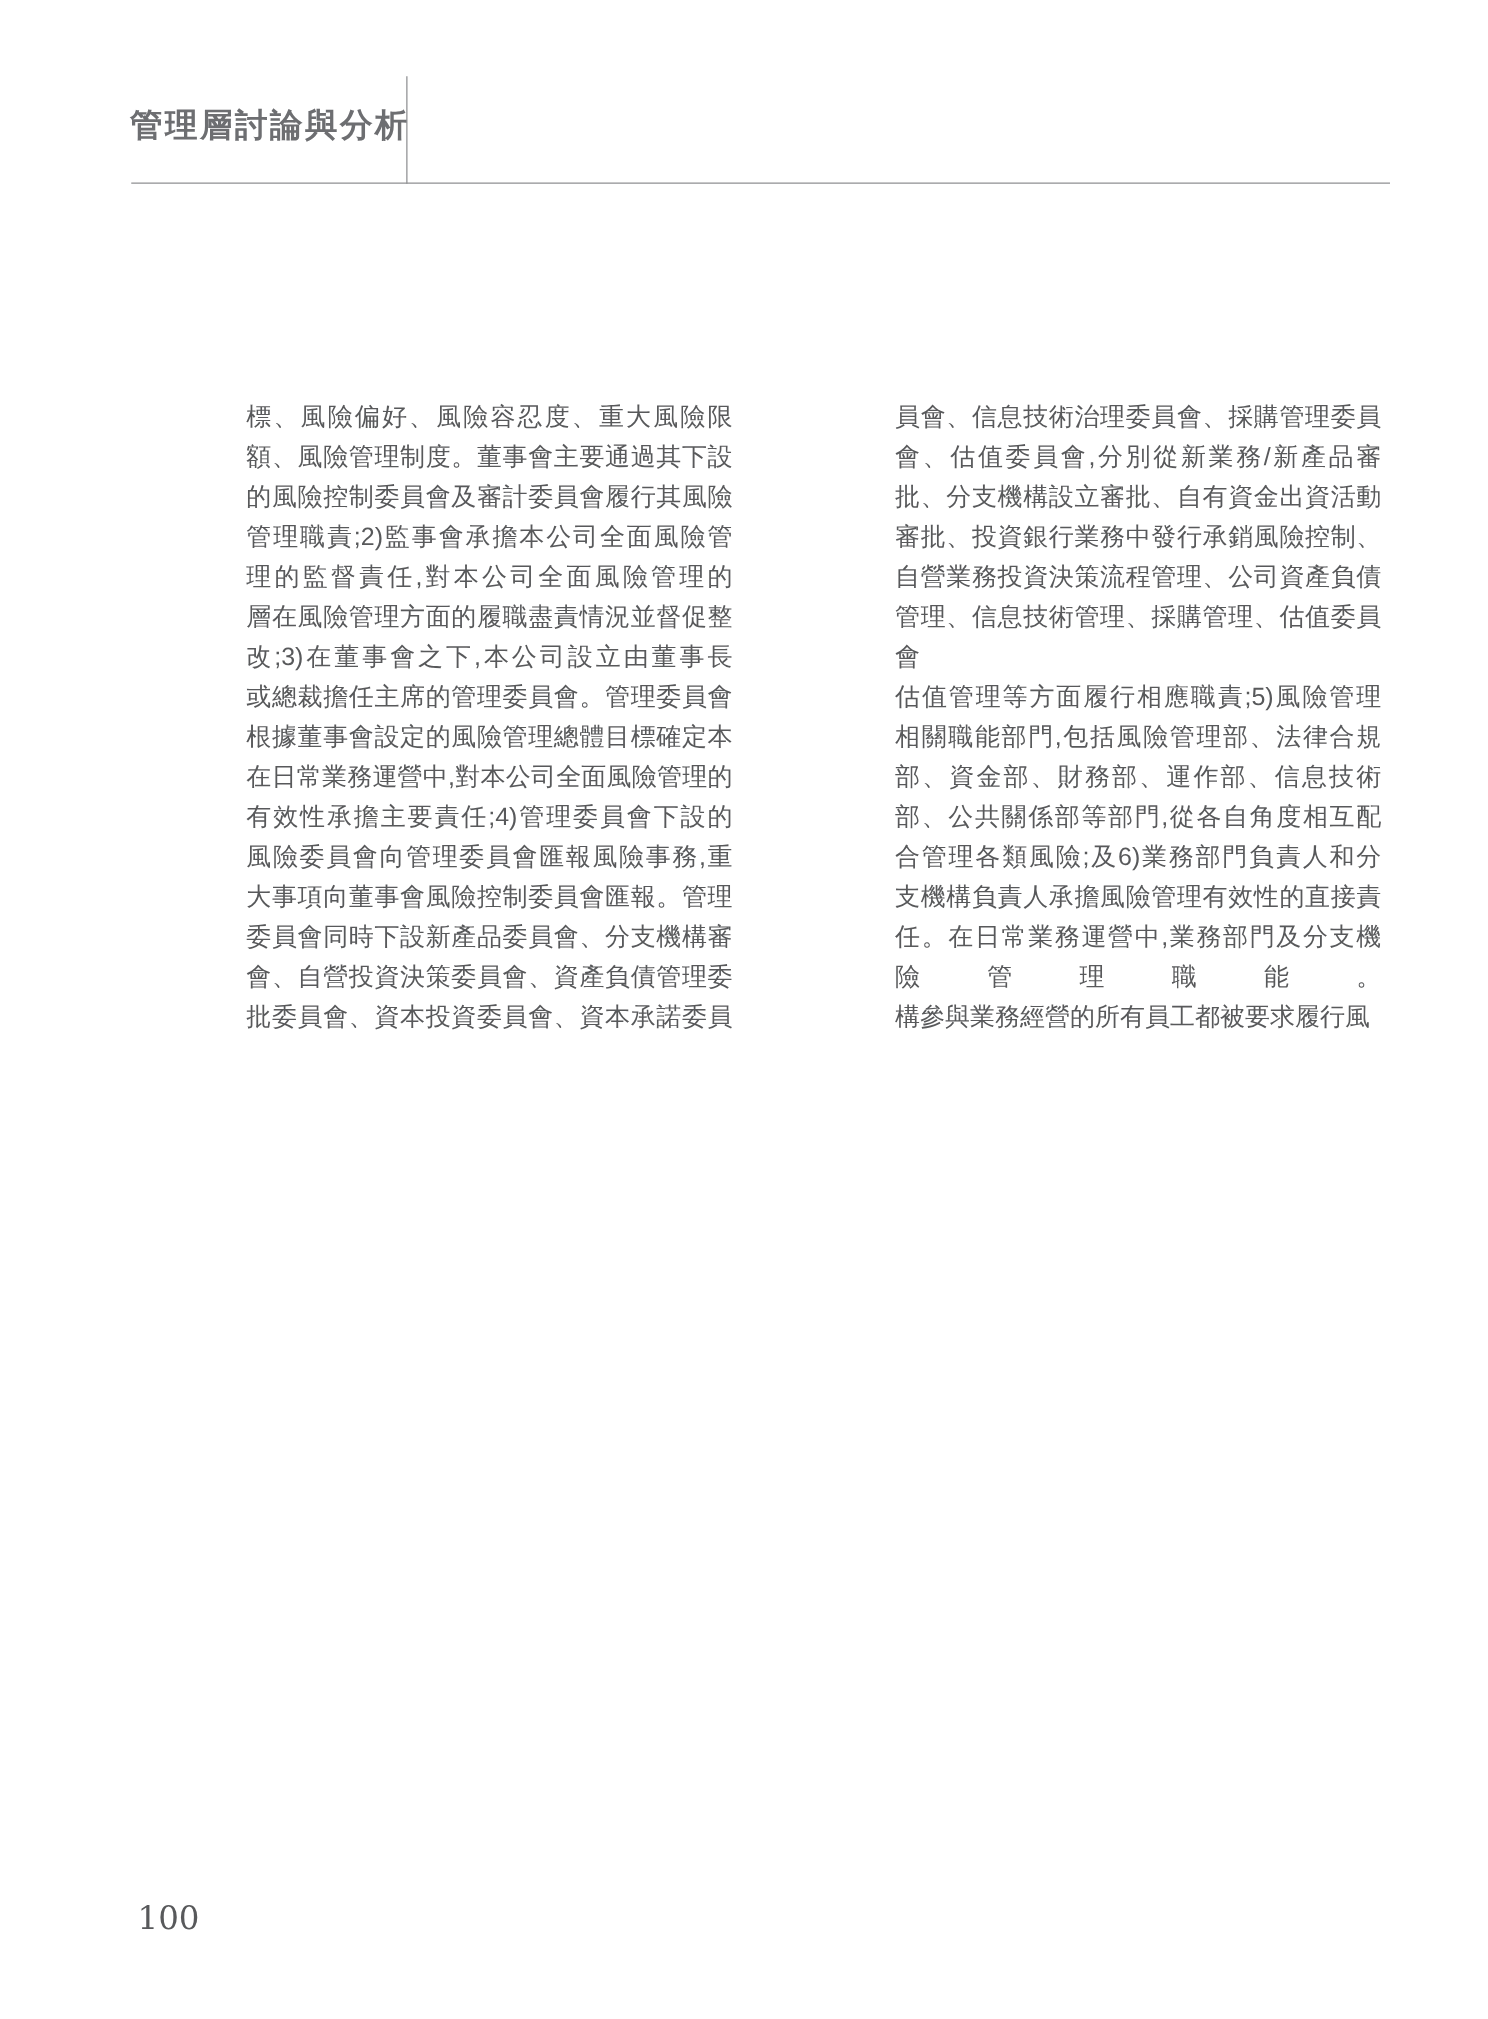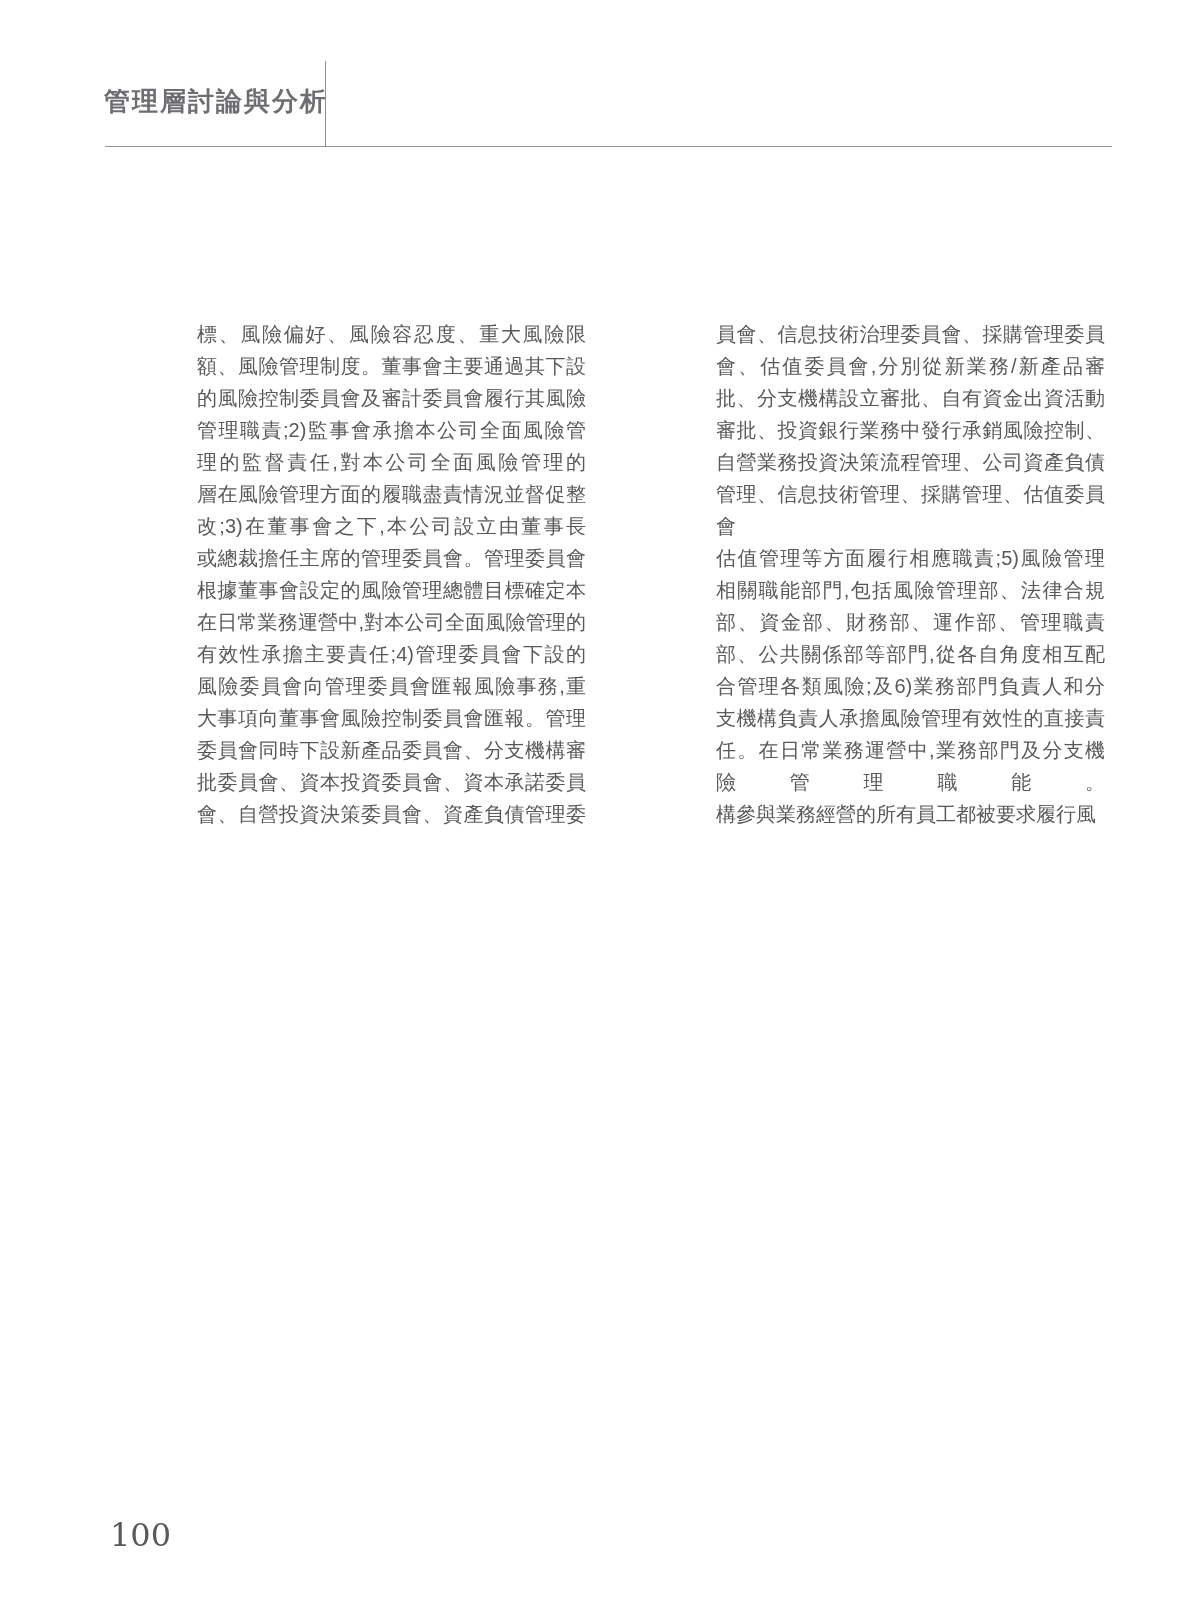--- a/index.html
+++ b/index.html
@@ -61,21 +61,21 @@
     text-justify: inter-character;
   }
   .col-right .line:last-child { text-align-last: left; }
 
   
   .page-num {
     position: absolute;
     left: 110px;
     top: 1520px;
     font-family: "DejaVu Serif", serif;
-    font-size: 32px;
+    font-size: 26px;
     line-height: 30px;
     color: #58595b;
     text-align: right;
   }
 </style>
 </head>
 <body>
 
 <div class="page">
 
@@ -92,34 +92,34 @@
       <div class="line">理的監督責任,對本公司全面風險管理的</div>
       <div class="line">層在風險管理方面的履職盡責情況並督促整</div>
       <div class="line">改;3)在董事會之下,本公司設立由董事長</div>
       <div class="line">或總裁擔任主席的管理委員會。管理委員會</div>
       <div class="line">根據董事會設定的風險管理總體目標確定本</div>
       <div class="line">在日常業務運營中,對本公司全面風險管理的</div>
       <div class="line">有效性承擔主要責任;4)管理委員會下設的</div>
       <div class="line">風險委員會向管理委員會匯報風險事務,重</div>
       <div class="line">大事項向董事會風險控制委員會匯報。管理</div>
       <div class="line">委員會同時下設新產品委員會、分支機構審</div>
+      <div class="line">會、自營投資決策委員會、資產負債管理委</div>
       <div class="line">批委員會、資本投資委員會、資本承諾委員</div>
-      <div class="line">會、自營投資決策委員會、資產負債管理委</div>
     </div>
 
   <div class="col col-right">
       <div class="line">員會、信息技術治理委員會、採購管理委員</div>
       <div class="line">會、估值委員會,分別從新業務/新產品審</div>
       <div class="line">批、分支機構設立審批、自有資金出資活動</div>
       <div class="line">審批、投資銀行業務中發行承銷風險控制、</div>
       <div class="line">自營業務投資決策流程管理、公司資產負債</div>
       <div class="line">管理、信息技術管理、採購管理、估值委員會</div>
       <div class="line">估值管理等方面履行相應職責;5)風險管理</div>
       <div class="line">相關職能部門,包括風險管理部、法律合規</div>
-      <div class="line">部、資金部、財務部、運作部、管理職責</div>
+      <div class="line">部、資金部、財務部、運作部、信息技術</div>
       <div class="line">部、公共關係部等部門,從各自角度相互配</div>
       <div class="line">合管理各類風險;及6)業務部門負責人和分</div>
       <div class="line">支機構負責人承擔風險管理有效性的直接責</div>
       <div class="line">任。在日常業務運營中,業務部門及分支機</div>
       <div class="line">險管理職能。</div>
       <div class="line">構參與業務經營的所有員工都被要求履行風</div>
     </div>
 
   <div class="page-num">100</div>
 

